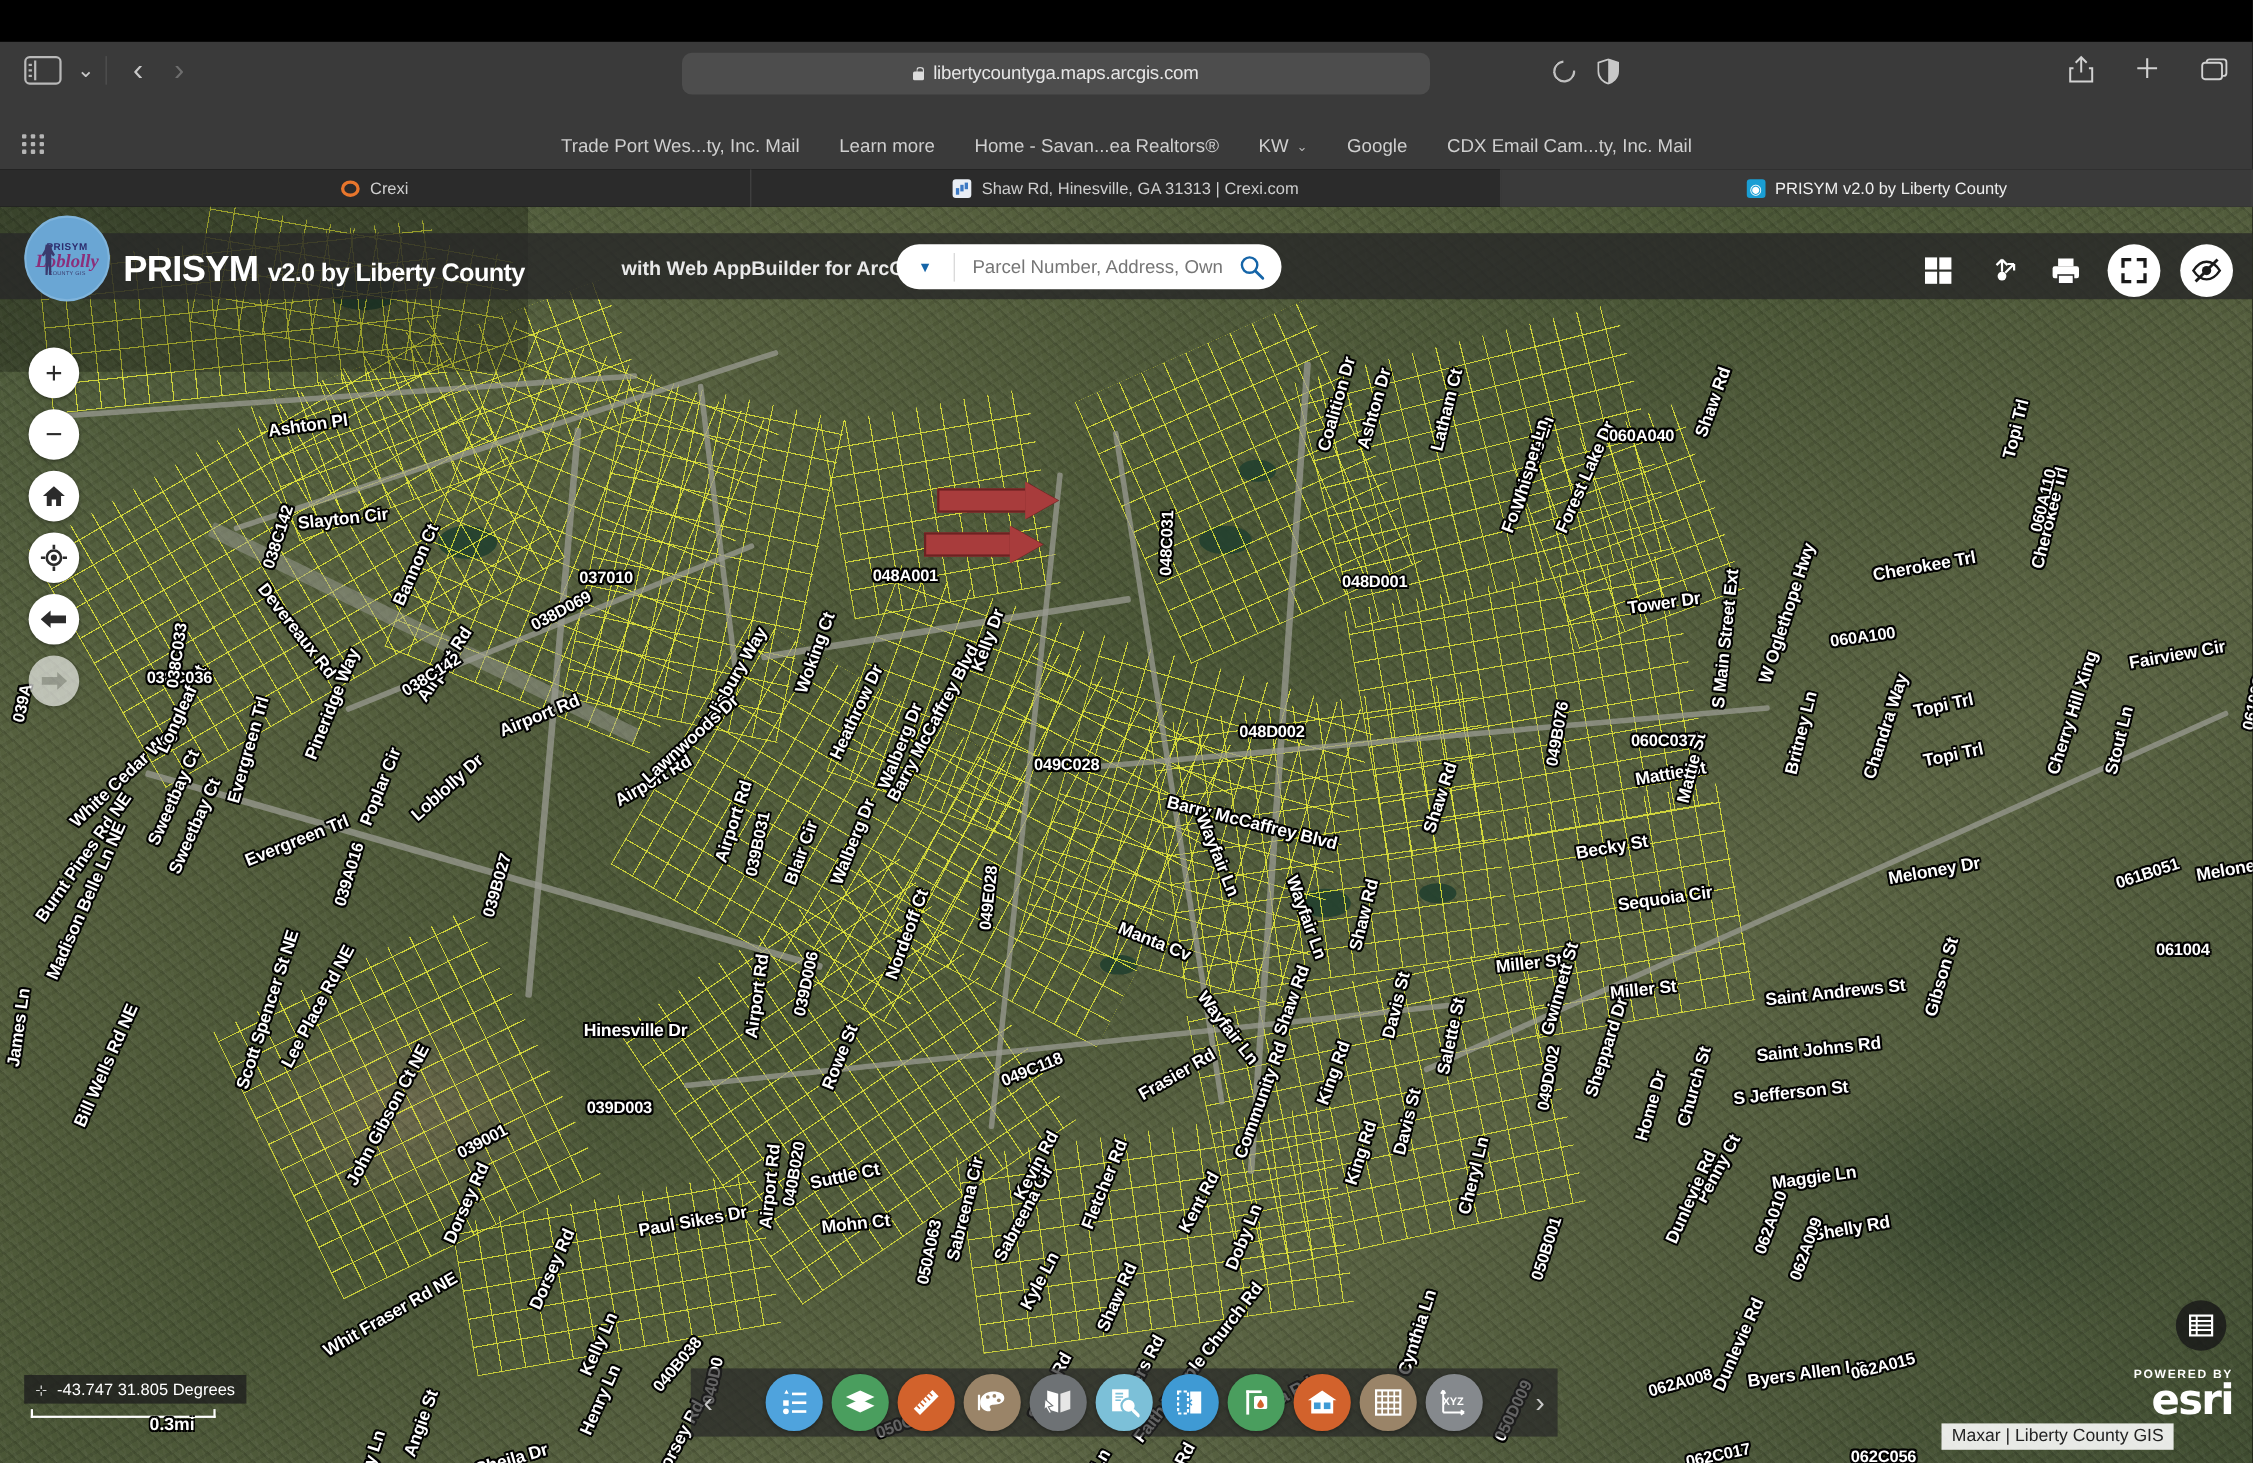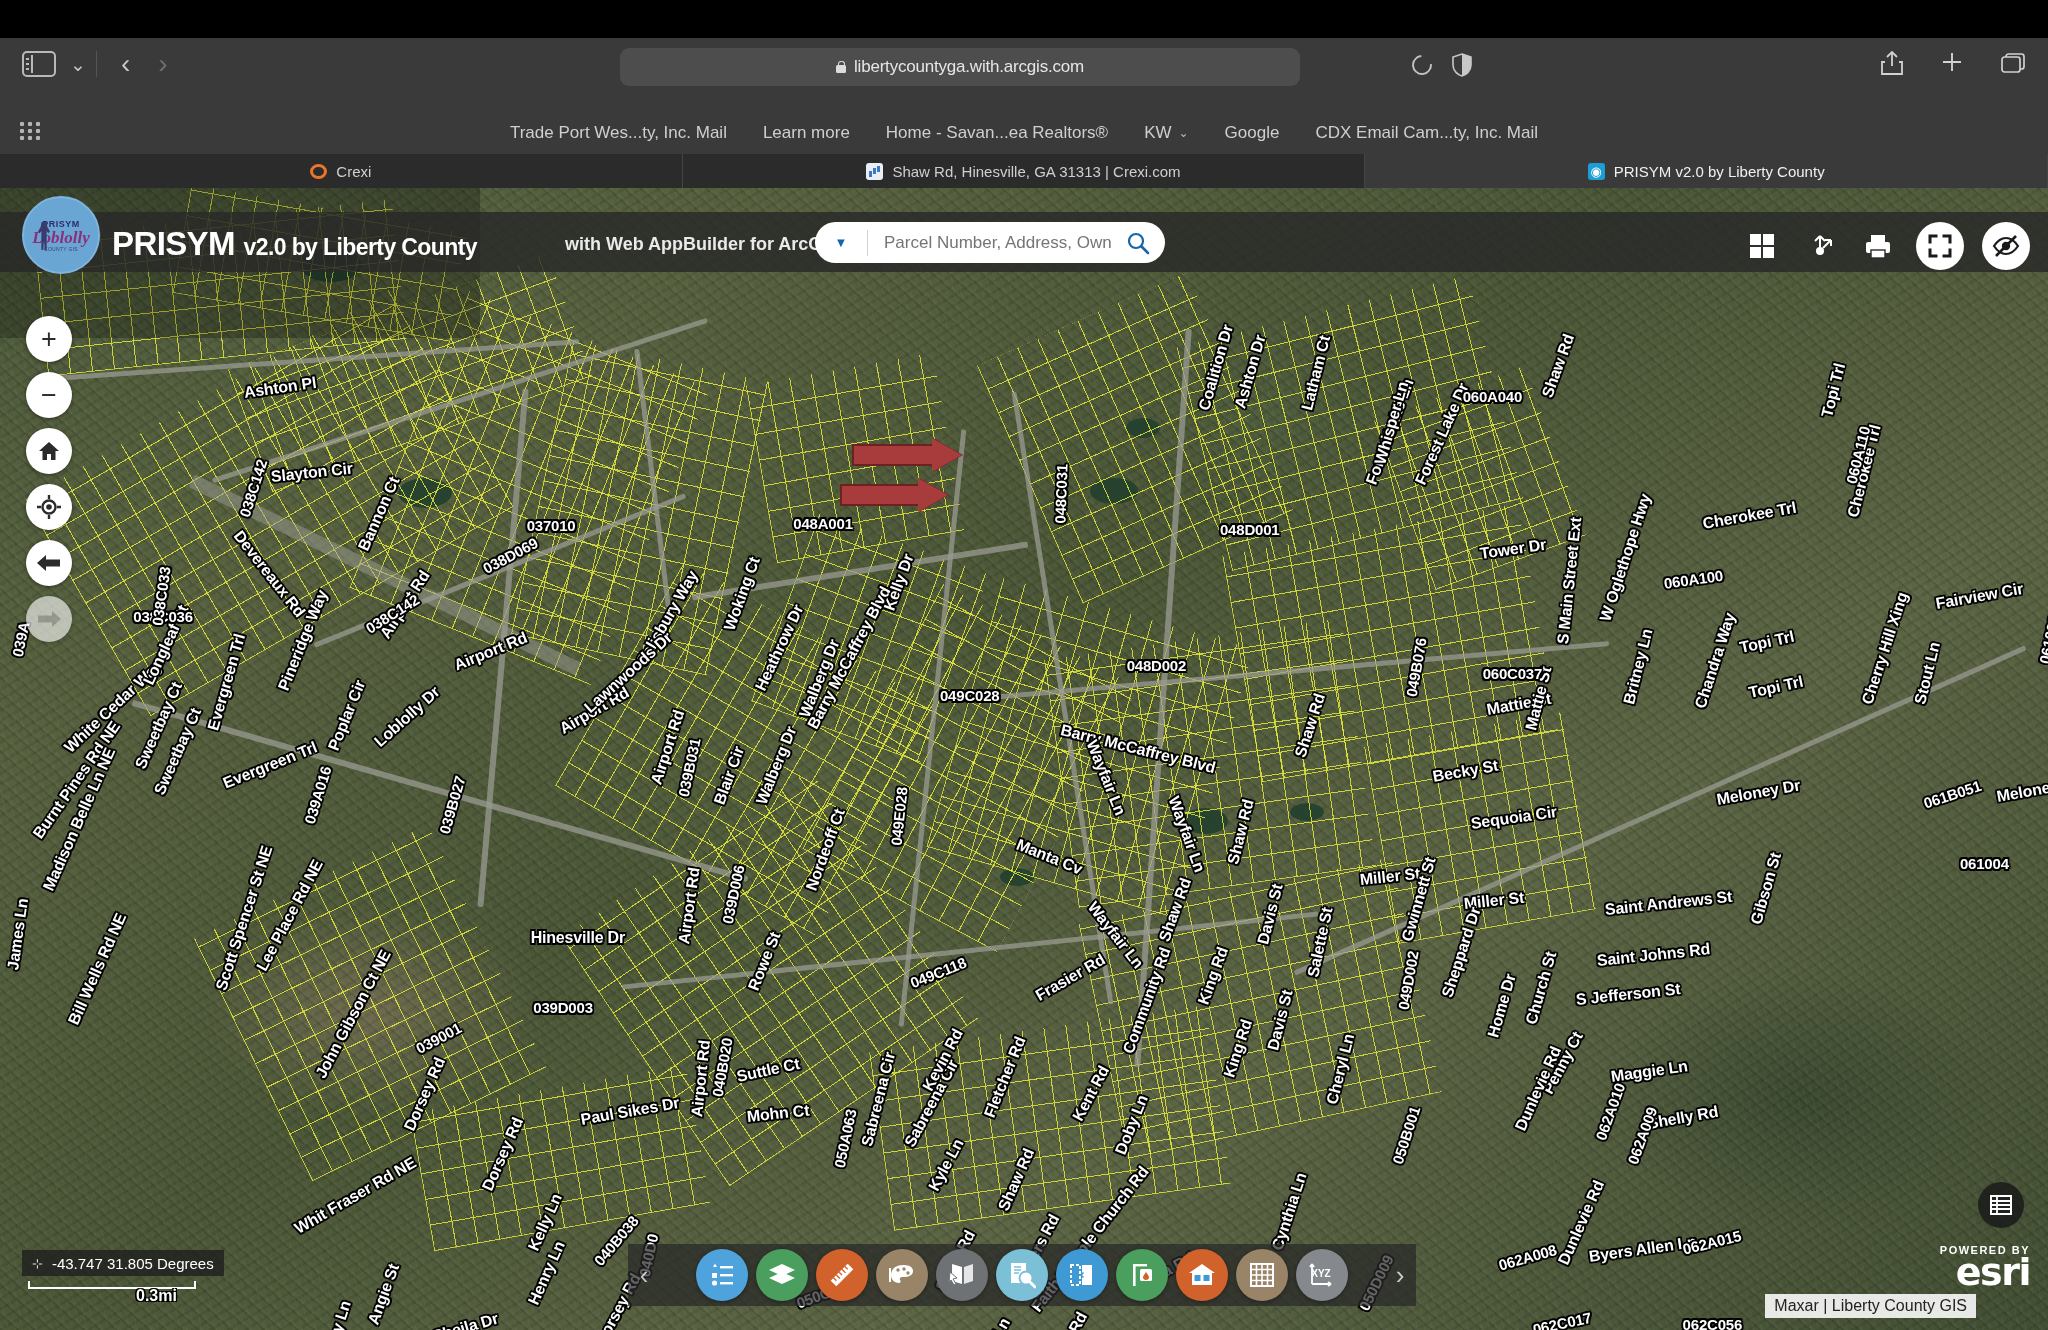--- a/index.html
+++ b/index.html
@@ -201,21 +201,21 @@
     <div class="tb-left">
       <div class="sidebar-btn"></div>
       <div class="chev-down">⌄</div>
       <div class="divider-v"></div>
       <div class="nav-arrow">‹</div>
       <div class="nav-arrow dim">›</div>
     </div>
 
     <div class="urlbar">
       <span class="lock"></span>
-      <span class="url-text">libertycountyga.with.arcgis.com</span>
+      <span class="url-text">libertycountyga.maps.arcgis.com</span>
     </div>
     <div class="reload"></div>
     <div class="shieldbtn">
       <svg width="20" height="24" viewBox="0 0 20 24">
           <path d="M10 1 L19 4 V12 C19 18 14 22 10 23 C6 22 1 18 1 12 V4 Z" fill="none" stroke="#c8c8c8" stroke-width="1.6"></path>
           <path d="M10 1 L19 4 V12 C19 18 14 22 10 23 Z" fill="#c8c8c8"></path>
         </svg>
     </div>
 
     <div class="tb-right">

